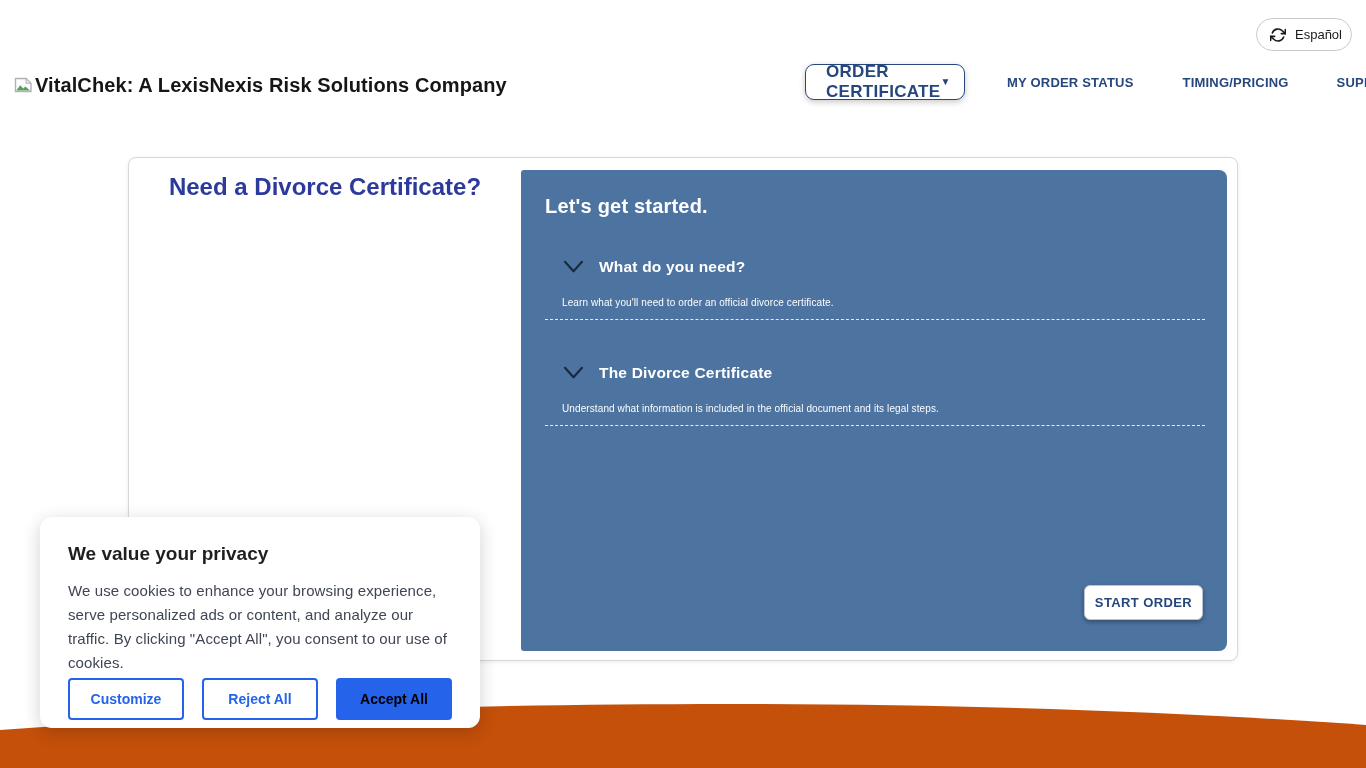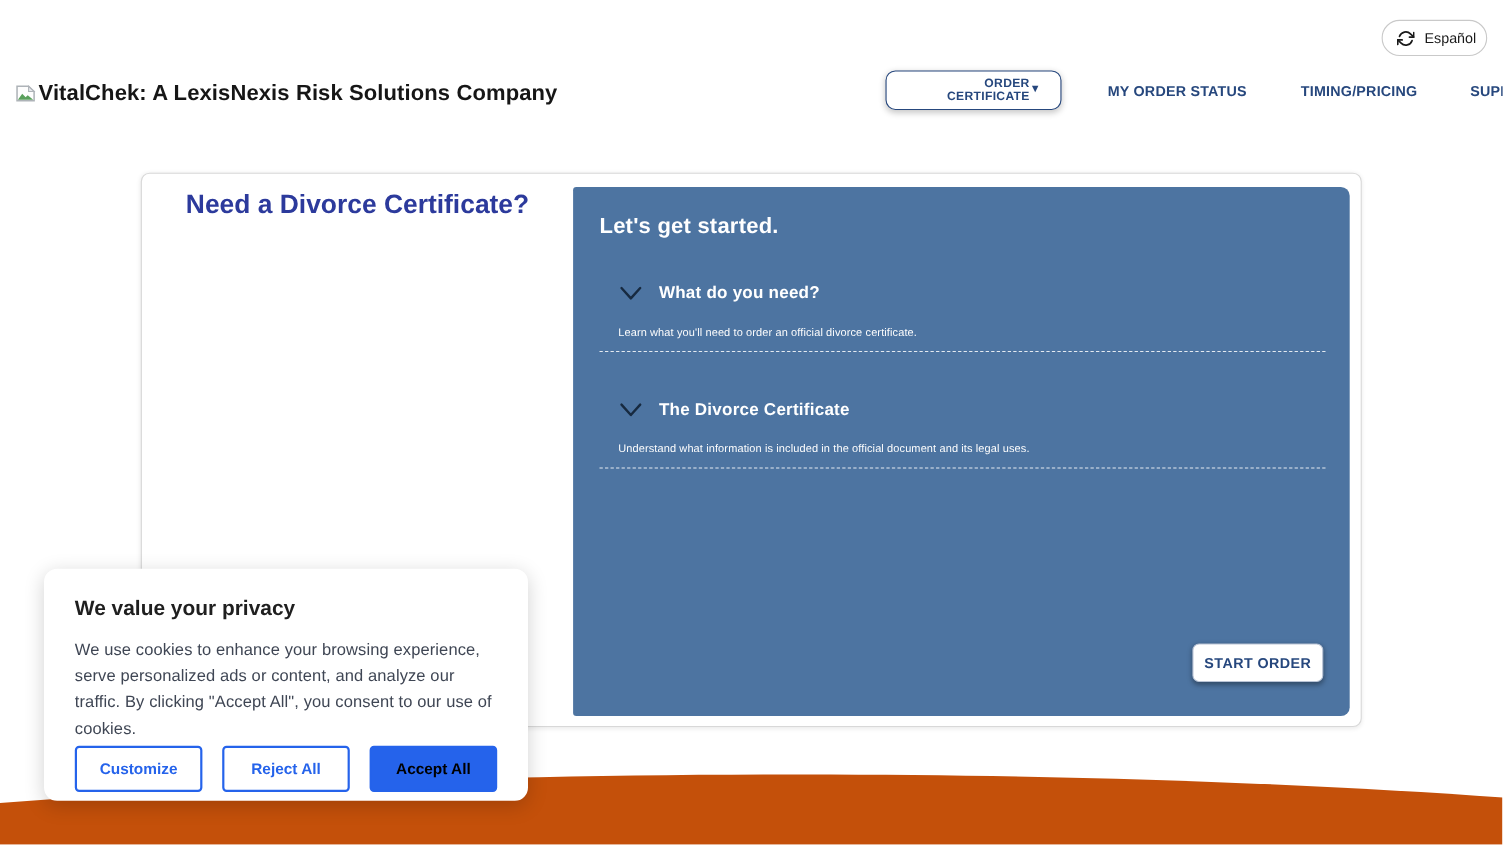--- a/index.html
+++ b/index.html
@@ -36,21 +36,21 @@
   }
   .order-cert-btn {
     width: 160px; height: 36px;
     border: 1.5px solid #26477d; border-radius: 9px; background: #fff;
     display: flex; align-items: center; justify-content: space-between;
     padding: 0 18px 0 20px;
     box-shadow: 0 2px 6px rgba(0,0,0,0.22);
     cursor: pointer;
   }
   .order-cert-btn .lbl {
-    font-size: 11px; font-weight: 700; color: #26477d; letter-spacing: 0.3px; text-align: right;
+    font-size: 17px; font-weight: 700; color: #26477d; letter-spacing: 0.3px;
   }
   .order-cert-btn .caret { font-size: 10px; color: #26477d; line-height: 1; }
   .nav-link {
     font-size: 13px; font-weight: 700; color: #26477d; letter-spacing: 0.2px;
     cursor: pointer; white-space: nowrap;
   }
   .nav-link.l1 { margin-left: 42px; }
   .nav-link.l2 { margin-left: 49px; }
   .nav-link.l3 { margin-left: 48px; }
 
@@ -189,21 +189,21 @@
 
         <div class="acc-section">
           <div class="acc-head">
             <span class="icon">
               <svg width="23" height="17" viewBox="0 0 24 18" fill="none" stroke="#172a40" stroke-width="2.3" stroke-linecap="round" stroke-linejoin="round">
                 <polyline points="3 3 12 13 21 3"></polyline>
               </svg>
             </span>
             <span class="acc-title">The Divorce Certificate</span>
           </div>
-          <div class="acc-desc">Understand what information is included in the official document and its legal uses.</div>
+          <div class="acc-desc">Understand what information is included in the official document and its legal steps.</div>
           <div class="acc-divider"></div>
         </div>
 
 
       </div>
 
       <button class="start-order-btn">START ORDER</button>
     </div>
   </section>
 

